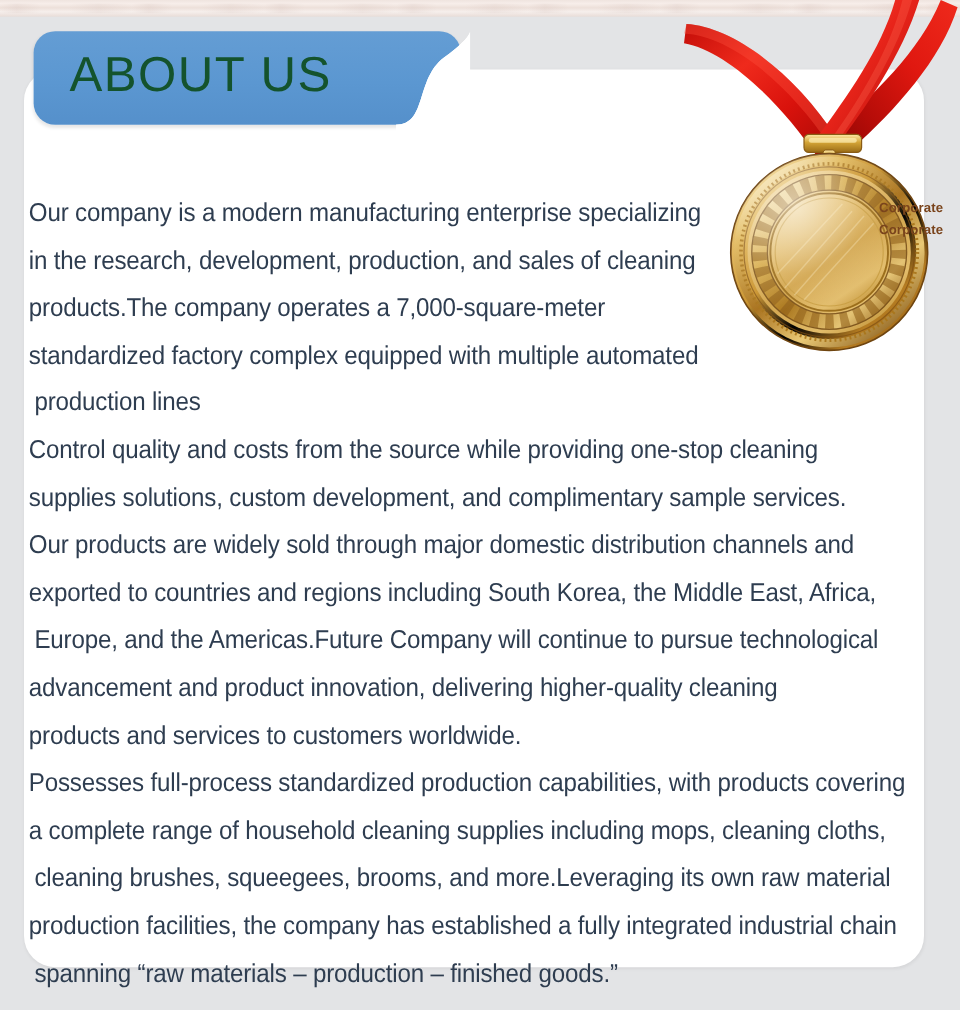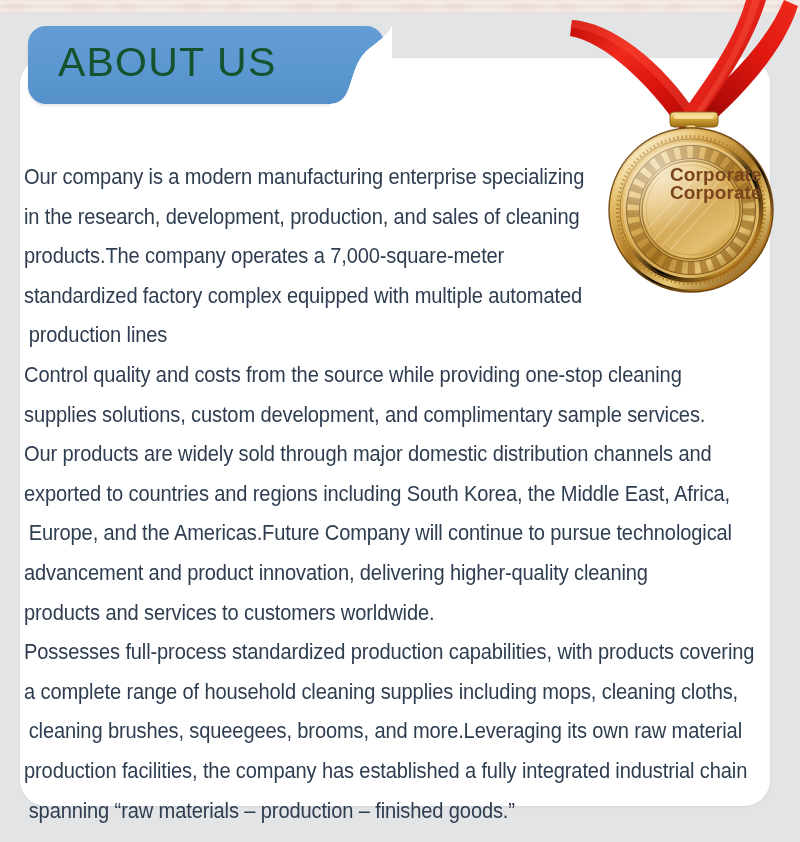--- a/index.html
+++ b/index.html
@@ -101,22 +101,22 @@
     left: 570px; top: 0px;
     width: 230px; height: 296px;
     z-index: 3;
     pointer-events: none;
   }
   #medal svg { display: block; }
   #medal-caption {
     position: absolute;
     left: 100px; top: 166px;
     width: 116px;
-    text-align: left;
-    font-size: 19px;
+    text-align: right;
+    font-size: 11px;
     line-height: 17.5px;
     font-weight: bold;
     color: #7a441c;
     letter-spacing: .1px;
     z-index: 4;
   }
 
   
   #body-copy {
     position: absolute;

